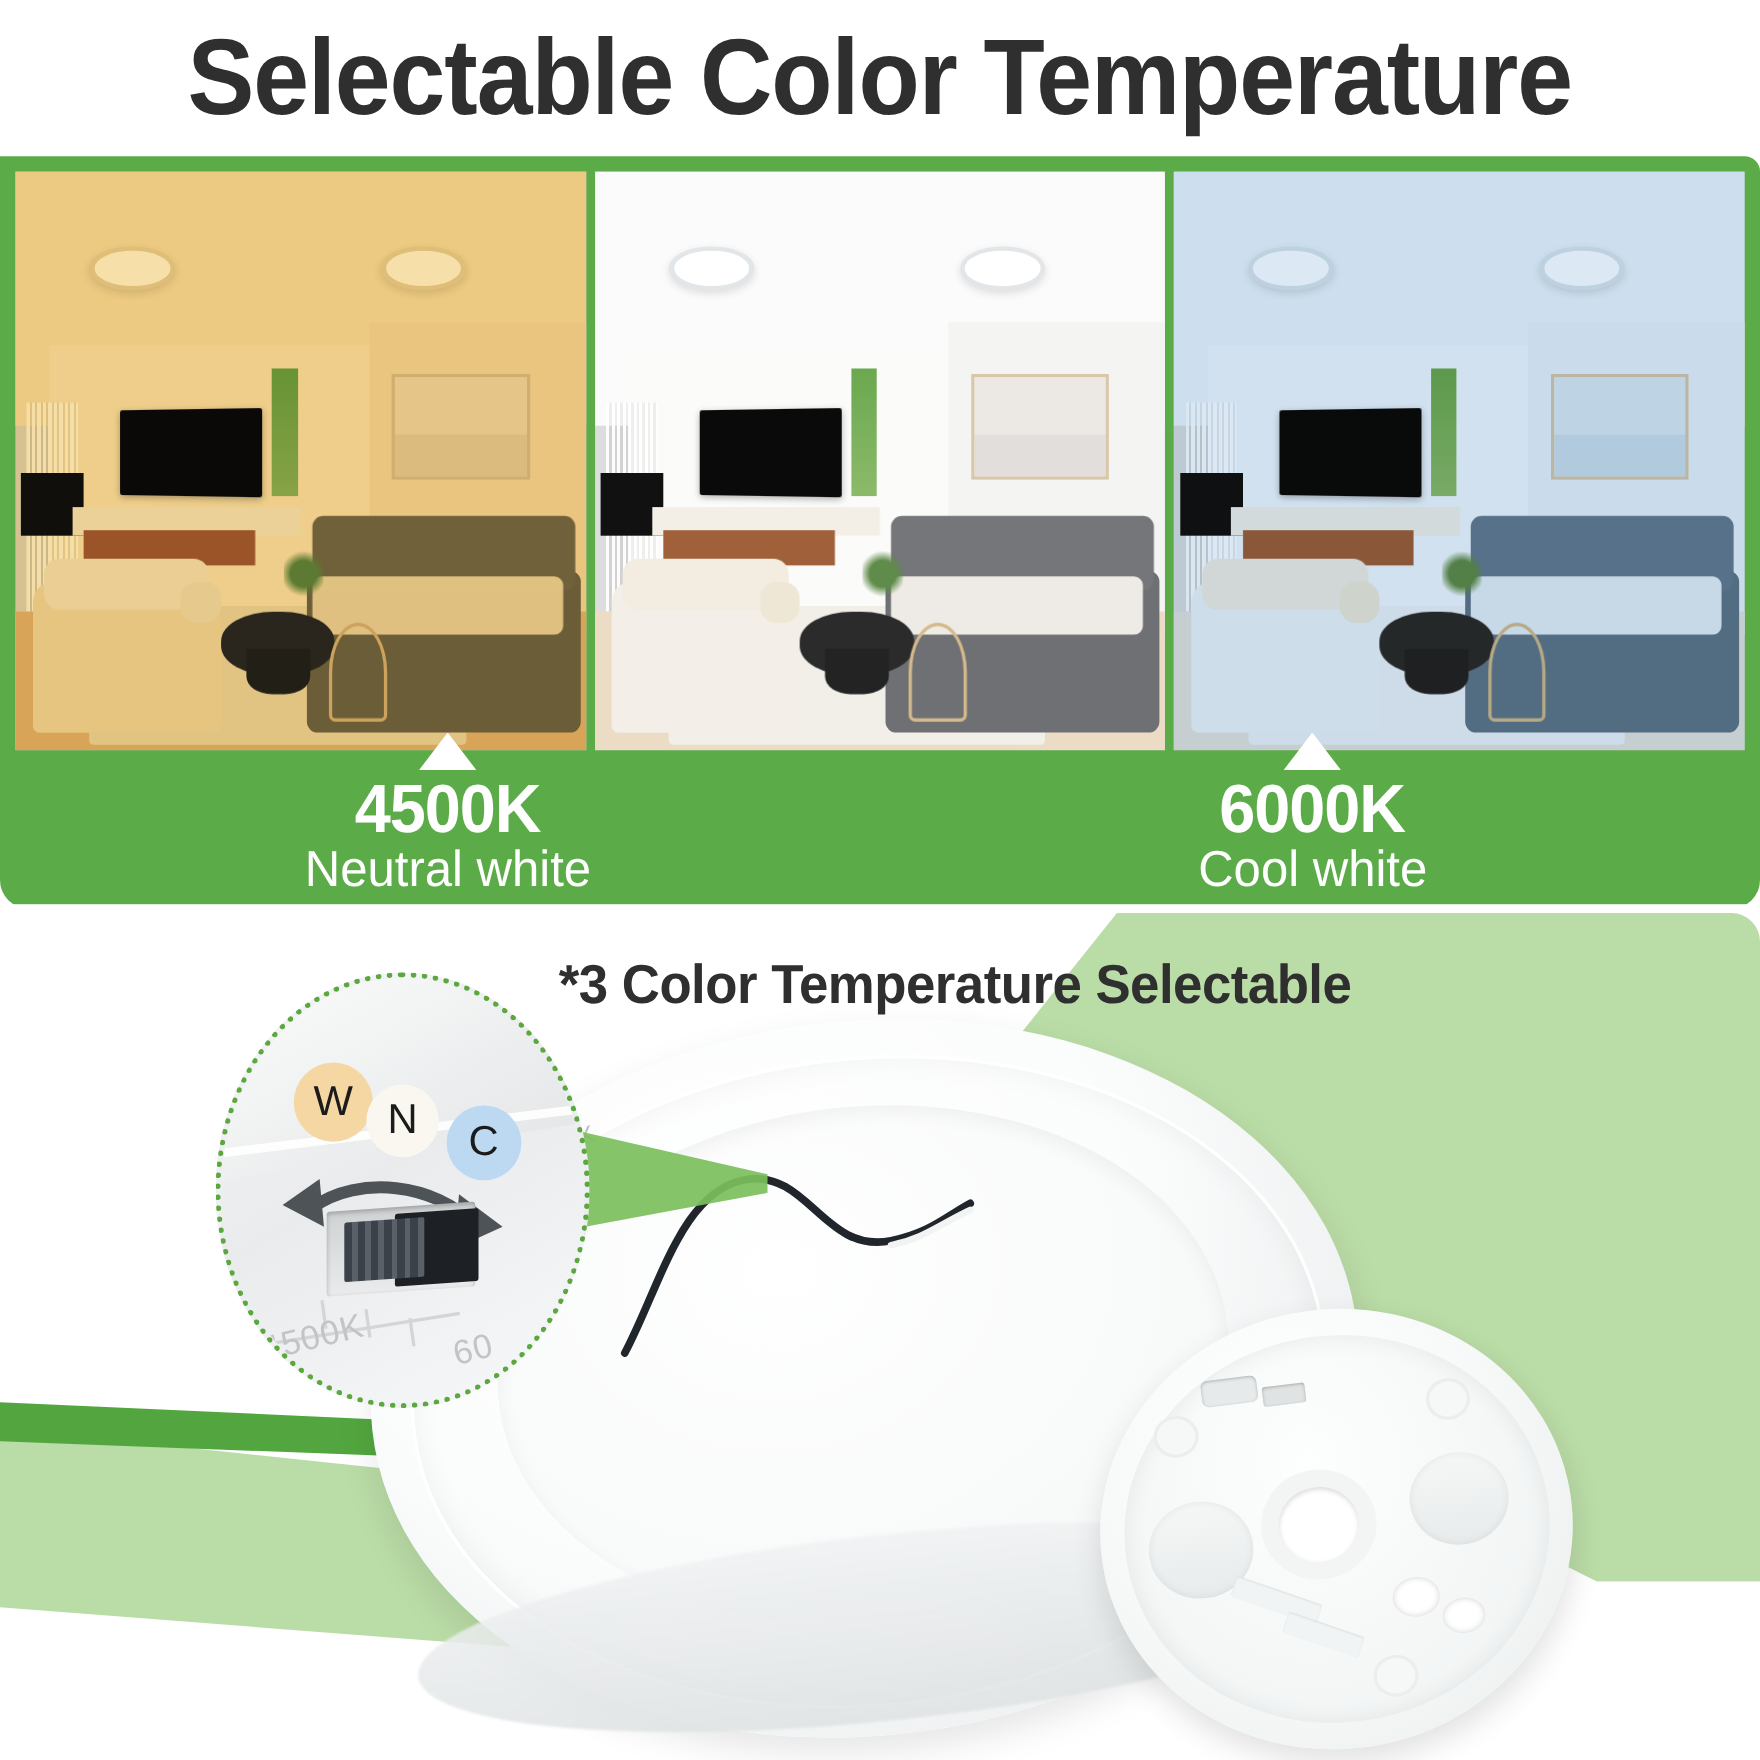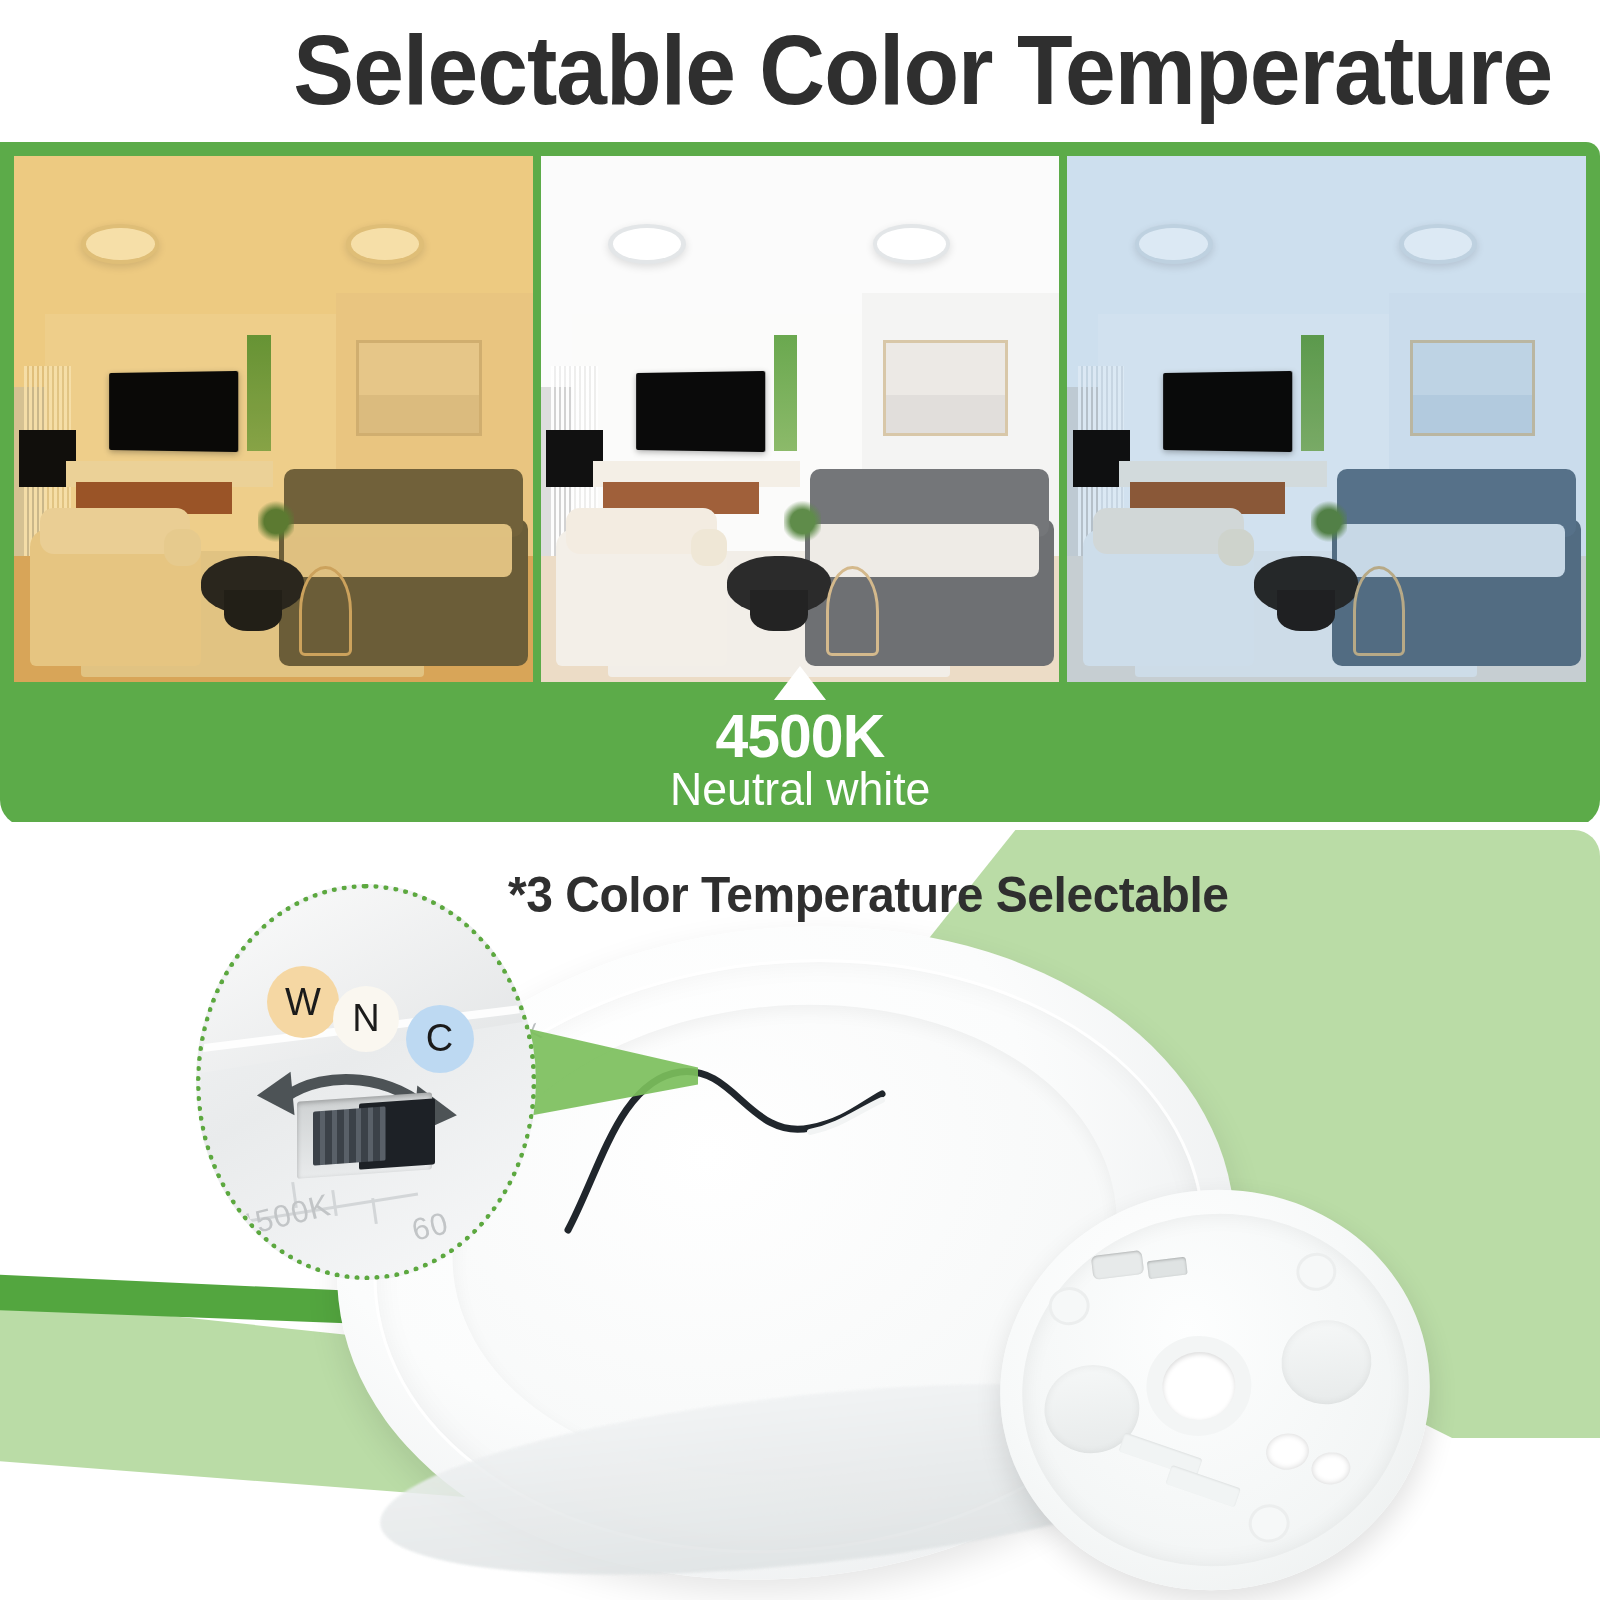--- a/index.html
+++ b/index.html
@@ -1,20 +1,20 @@
 <!DOCTYPE html>
 <html><head>
 <meta charset="utf-8">
 <style>
   html,body{margin:0;padding:0;background:#fff;}
   body{width:1600px;height:1600px;font-family:"Liberation Sans",sans-serif;overflow:hidden;}
   .page{position:relative;width:1600px;height:1600px;background:#ffffff;overflow:hidden;}
 
   
-  .title-bar{position:absolute;left:0;top:0;width:1600px;height:140px;display:flex;align-items:center;justify-content:flex-end;}
+  .title-bar{position:absolute;left:0;top:0;width:1600px;height:140px;display:flex;align-items:center;justify-content:center;}
   .title-text{
     font-family:"Liberation Sans",sans-serif;
     font-weight:bold;font-size:98px;line-height:1;
     color:#2f2f2f;letter-spacing:-1px;
     transform:scaleX(.93);transform-origin:center;
     white-space:nowrap;
   }
 
   
   .banner{position:absolute;left:0;top:142px;width:1600px;height:684px;background:#5CAB49;
@@ -245,20 +245,25 @@
       </div>
     </div>
   </div>
 
   <div class="label-row">
     <div class="label-cell">
       <div class="pointer"></div>
       <div class="kelvin">4500K</div>
       <div class="kname">Neutral white</div>
     </div>
+    <div class="label-cell">
+      <div class="pointer"></div>
+      <div class="kelvin">6000K</div>
+      <div class="kname">Cool white</div>
+    </div>
   </div>
 
   <div class="lower">
     <div class="greenblock"></div>
     <div class="swoosh-light"></div>
     <div class="swoosh-dark"></div>
   </div>
 
   <div class="fixture">
     <div class="fixture-ring"></div>

